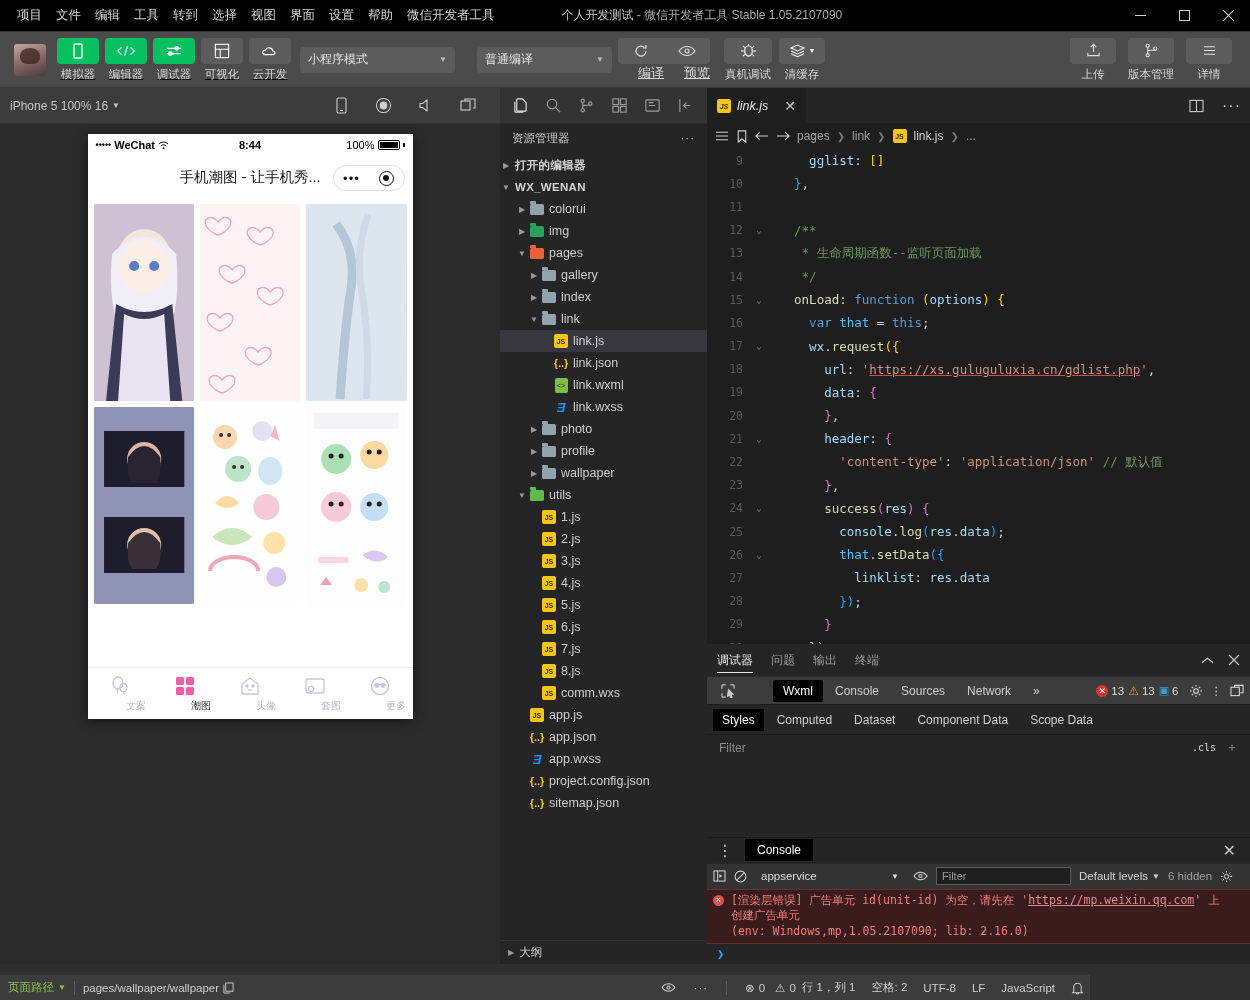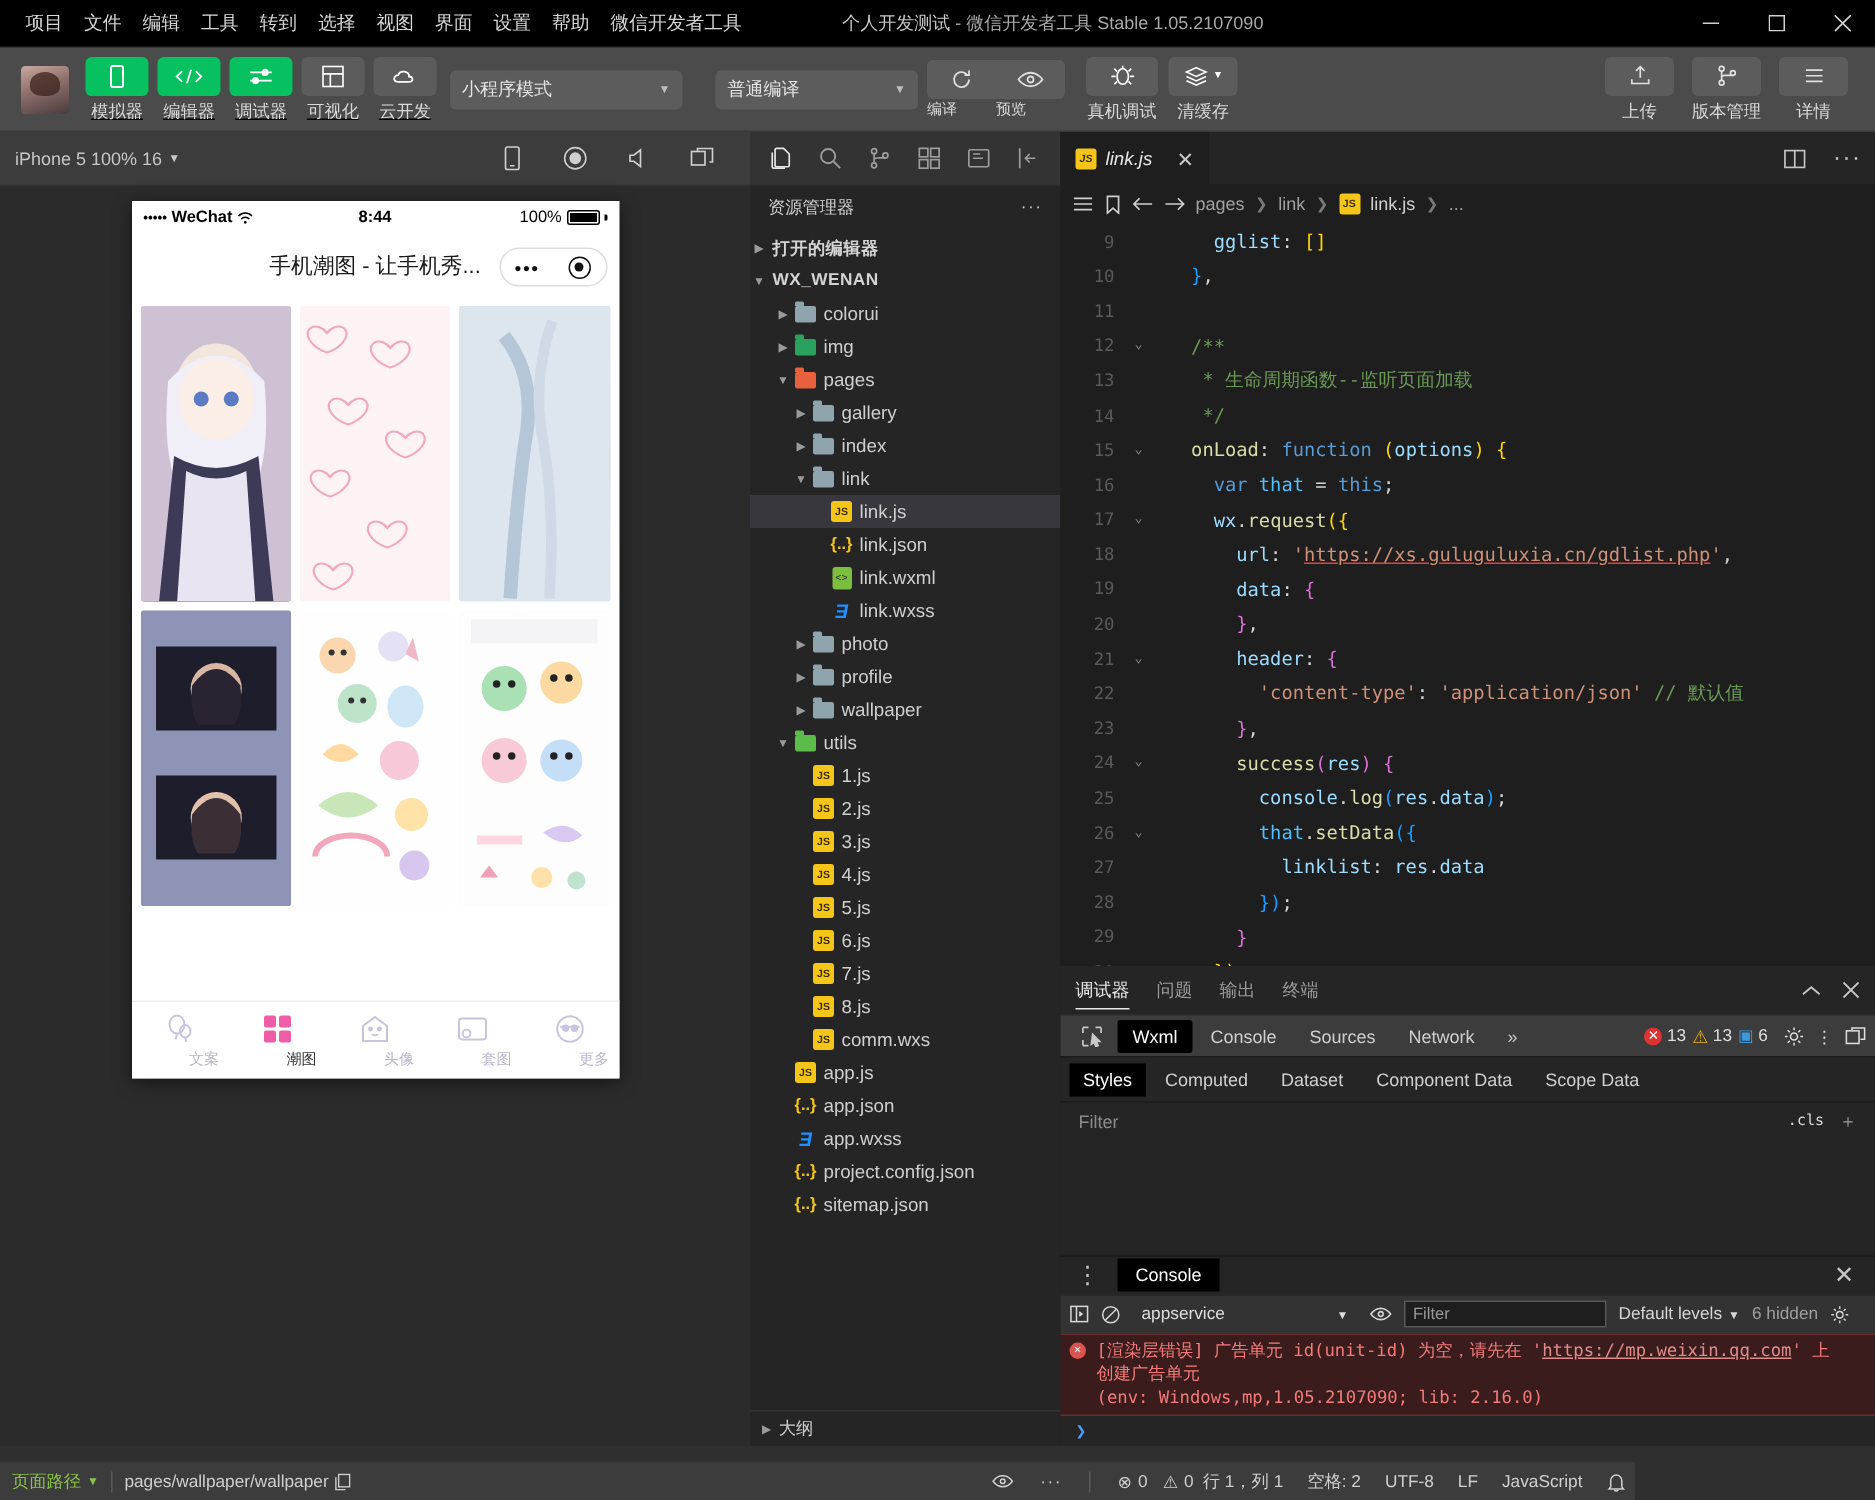--- a/index.html
+++ b/index.html
@@ -64,21 +64,21 @@
     margin: 0 6px; position: relative;
   }
   .tb-select .caret { margin-left: auto; font-size: 8px; color: #bdbdbd; }
   .tb-pillgroup {
     display: flex; align-items: center; background: #5c5c5c; border-radius: 4px; height: 26px;
   }
   .tb-pill {
     width: 46px; height: 26px; display: flex; align-items: center; justify-content: center; color: #ddd;
   }
   .tb-btn-lab-row { display: flex; }
-  .tb-under { width: 46px; text-align: left; font-size: 10px; color: #d8d8d8; }
+  .tb-under { width: 46px; text-align: right; font-size: 13px; color: #d8d8d8; text-decoration: underline; }
   .tb-right { margin-left: auto; display: flex; align-items: flex-start; gap: 4px; padding-right: 6px; }
   .tb-rbtn { width: 54px; display: flex; flex-direction: column; align-items: center; gap: 3px; }
   .tb-rico {
     width: 46px; height: 26px; border-radius: 4px; background: #5c5c5c;
     display: flex; align-items: center; justify-content: center; color: #e0e0e0;
   }
 
   
   .body { display: flex; height: 876px; }
 
@@ -231,21 +231,21 @@
   .dt-tab.active::after { content:""; position:absolute; left:0; right:0; bottom:3px; height:1.5px; background:#e8e8e8;}
   .dt-top .right-ico { margin-left: auto; display: flex; gap: 14px; color: #c5c5c5; align-items:center;}
   .dt-bar {
     height: 28px; background: #3c3c3c; display: flex; align-items: center; padding: 0 6px; gap: 2px;
     border-top: 1px solid #2b2b2b;
   }
   .dt-bar .pick { padding: 0 8px; color: #c8c8c8; display: flex; align-items: center; }
   .dt-btab {
     font-size: 12px; color: #cfcfcf; padding: 4px 10px; border-radius: 2px;
   }
-  .dt-btab.active { background: #000; color: #fff; }
+  .dt-btab.active { background: #000; color: #fff; margin-left: 28px; }
   .dt-counts { margin-left: auto; display: flex; align-items: center; gap: 4px; font-size: 11.5px; color: #ddd; }
   .badge-c { display: flex; align-items: center; gap: 3px; }
   .dot-err { width: 12px; height: 12px; border-radius: 50%; background: #d33; color: #fff; font-size: 9px;
     display:flex;align-items:center;justify-content:center; }
   .dt-sub {
     height: 30px; background: #252526; display: flex; align-items: center; padding: 0 6px; gap: 4px;
     border-top: 1px solid #1c1c1c;
   }
   .dt-stab { font-size: 12px; color: #cfcfcf; padding: 4px 9px; }
   .dt-stab.active { background: #000; color: #fff; }

